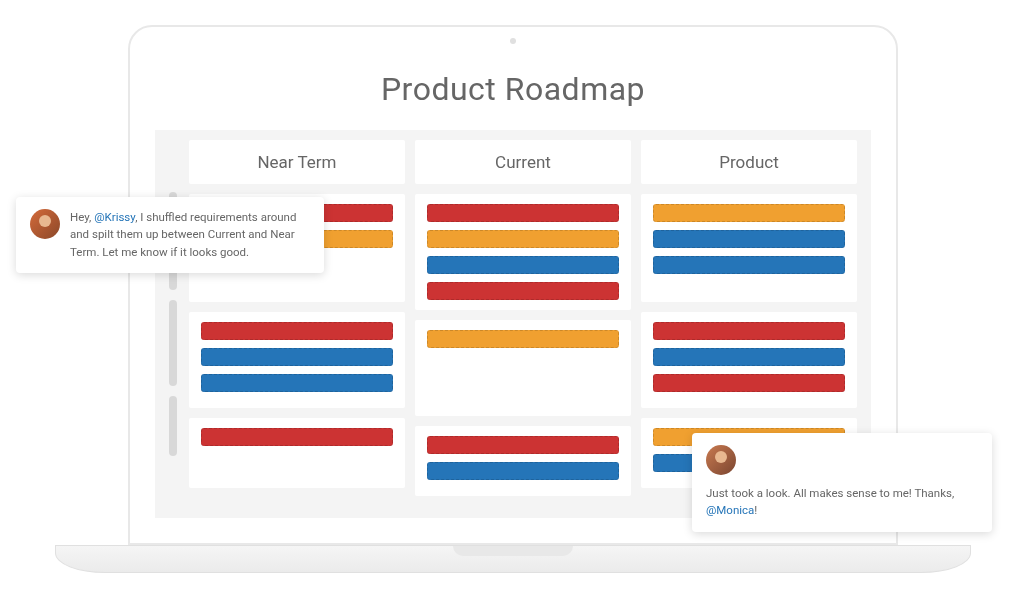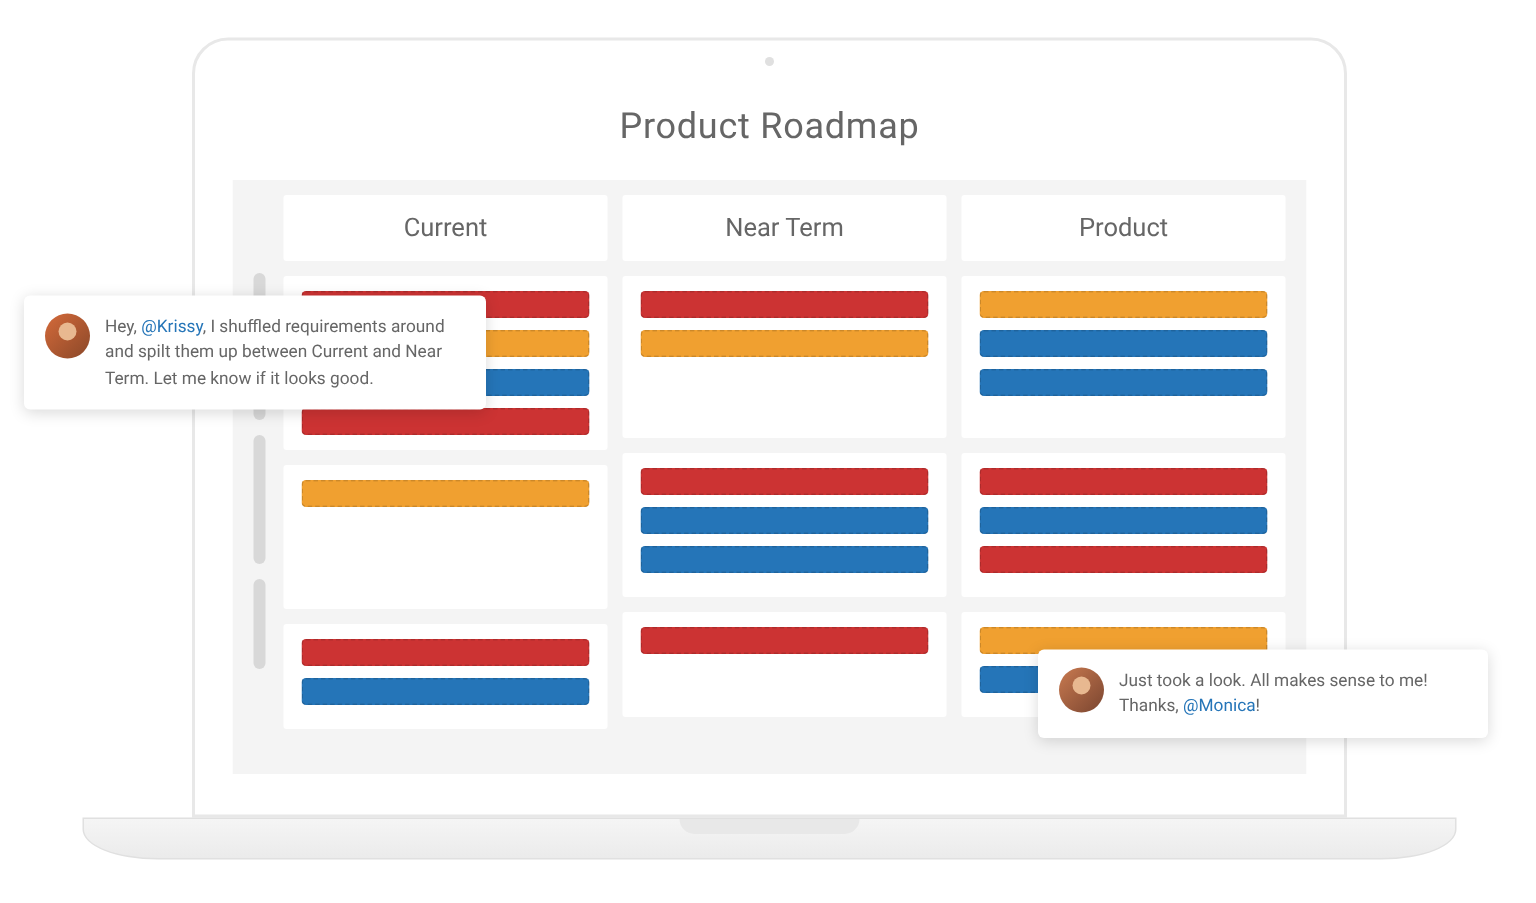--- a/index.html
+++ b/index.html
@@ -57,21 +57,21 @@
       border-radius: 0 0 10px 10px;
     }
     .screen {
       width: 100%;
       height: 100%;
       background: #ffffff;
       overflow: hidden;
     }
     .page-title {
       text-align: center;
-      font-size: 24px;
+      font-size: 32px;
       font-weight: 400;
       color: #666;
       padding: 18px 0 22px 0;
       letter-spacing: 0.5px;
     }
     .board {
       display: flex;
       gap: 10px;
       padding: 0 14px;
       background: #f4f4f4;
@@ -138,20 +138,21 @@
     }
     .comment-1 {
       top: 197px;
       left: 16px;
       width: 308px;
     }
     .comment-2 {
       top: 433px;
       left: 692px;
       width: 300px;
+      flex-direction: column;
     }
     .avatar {
       width: 30px;
       height: 30px;
       border-radius: 50%;
       flex-shrink: 0;
       background: linear-gradient(135deg, #d46a3a, #8b4829);
       position: relative;
       overflow: hidden;
     }
@@ -186,48 +187,48 @@
   <div class="screen">
     <div class="page-title">Product Roadmap</div>
     <div class="board">
       <div class="row-handles" id="row-handles">
           <div class="row-handle" style="height: 98px;"></div>
           <div class="row-handle" style="height: 86px;"></div>
           <div class="row-handle" style="height: 60px;"></div>
         </div>
       <div class="columns" id="columns">
           <div class="column">
+            <div class="column-header">Near Term</div>
+            <div class="cell" style="min-height: 108px;">
+              <div class="card red"></div>
+              <div class="card orange"></div>
+            </div>
+            <div class="cell" style="min-height: 96px;">
+              <div class="card red"></div>
+              <div class="card blue"></div>
+              <div class="card blue"></div>
+            </div>
+            <div class="cell" style="min-height: 70px;">
+              <div class="card red"></div>
+            </div>
+          </div>
+          <div class="column">
             <div class="column-header">Current</div>
             <div class="cell" style="min-height: 108px;">
               <div class="card red"></div>
               <div class="card orange"></div>
               <div class="card blue"></div>
               <div class="card red"></div>
             </div>
             <div class="cell" style="min-height: 96px;">
               <div class="card orange"></div>
             </div>
             <div class="cell" style="min-height: 70px;">
               <div class="card red"></div>
               <div class="card blue"></div>
-            </div>
-          </div>
-          <div class="column">
-            <div class="column-header">Near Term</div>
-            <div class="cell" style="min-height: 108px;">
-              <div class="card red"></div>
-              <div class="card orange"></div>
-            </div>
-            <div class="cell" style="min-height: 96px;">
-              <div class="card red"></div>
-              <div class="card blue"></div>
-              <div class="card blue"></div>
-            </div>
-            <div class="cell" style="min-height: 70px;">
-              <div class="card red"></div>
             </div>
           </div>
           <div class="column">
             <div class="column-header">Product</div>
             <div class="cell" style="min-height: 108px;">
               <div class="card orange"></div>
               <div class="card blue"></div>
               <div class="card blue"></div>
             </div>
             <div class="cell" style="min-height: 96px;">

